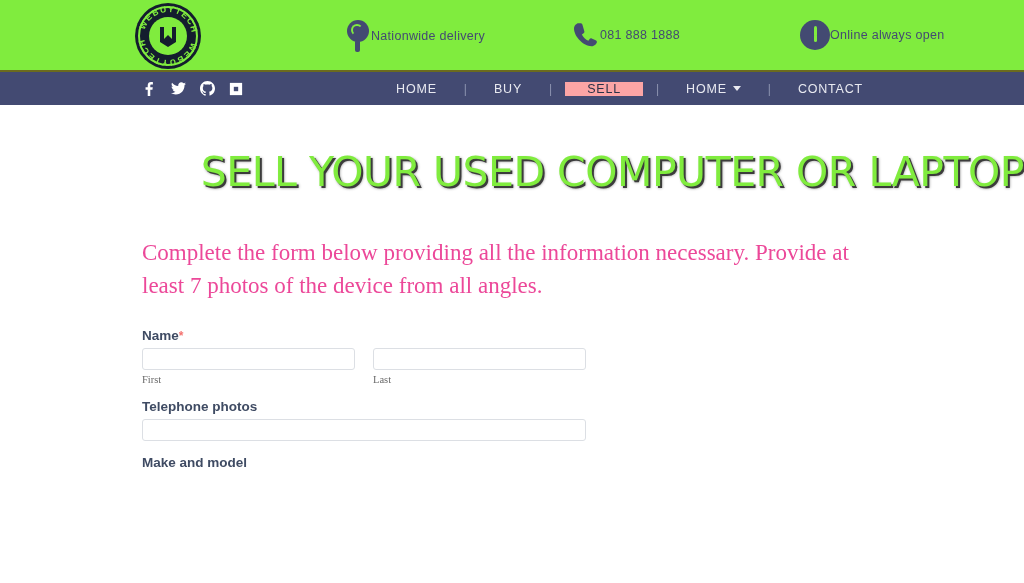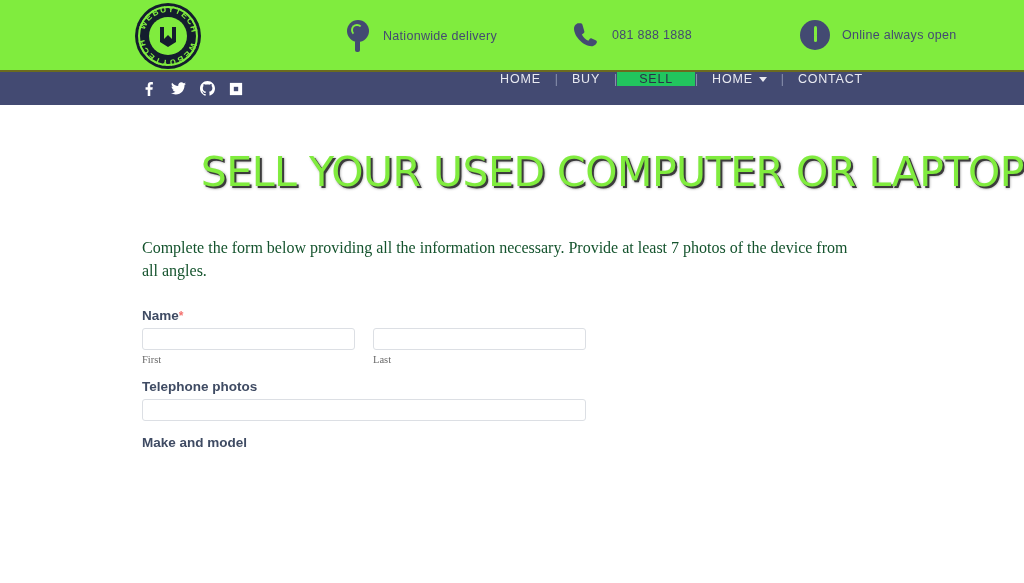--- a/index.html
+++ b/index.html
@@ -50,21 +50,20 @@
     position: absolute;
     width: 100%; height: 100%;
     left: 0; top: 0;
   }
   .logo-ring-text svg { width: 100%; height: 100%; display: block; }
 
   .info-item {
     position: absolute;
     display: flex;
     align-items: center;
-    gap: 12px;
     color: #434a72;
   }
   .info-item .label {
     font-size: 12.5px;
     letter-spacing: .3px;
     color: #434a72;
     white-space: nowrap;
   }
   .info-delivery { left: 345px; top: 20px; }
   .info-phone    { left: 570px; top: 20px; }
@@ -128,34 +127,35 @@
     color: #ffffff;
     text-decoration: none;
   }
   .social svg { display: block; fill: #ffffff; }
 
   .menu {
     position: absolute;
     right: 147px;
     top: 0; bottom: 0;
     display: flex;
-    align-items: flex-start;
+    align-items: center;
+    gap: 13px;
   }
   .menu .item {
     display: flex;
     align-items: center;
     padding: 0 14px;
     color: #e9eaf1;
     font-size: 12.5px;
     letter-spacing: .8px;
     text-decoration: none;
     white-space: nowrap;
   }
   .menu .item.active {
-    background: #22c55e;
+    background: #fca5a5;
     color: #2b3147;
     padding: 0 22px;
   }
   .menu .sep {
     display: flex; align-items: center;
     color: #8d93b0;
     font-size: 12px;
   }
   .caret {
     display: inline-block;
@@ -175,23 +175,23 @@
     font-weight: 400;
     letter-spacing: -0.5px;
     color: #80ec3e;
     text-shadow: 2px 2px 0 #3c3c3c, 2px 2px 3px rgba(0,0,0,.45);
     font-family: "DejaVu Sans", sans-serif;
   }
   .intro {
     width: 715px;
     margin: 41px 0 0 142px;
     font-family: "Liberation Serif", serif;
-    font-size: 16px;
+    font-size: 23px;
     line-height: 1.42;
-    color: #14532d;
+    color: #ec4899;
   }
 
   .form { margin: 26px 0 0 142px; }
   .flabel {
     font-family: Liberation Sans, sans-serif;
     font-weight: bold;
     font-size: 13.5px;
     color: #3f4b63;
     margin-bottom: 5px;
   }

